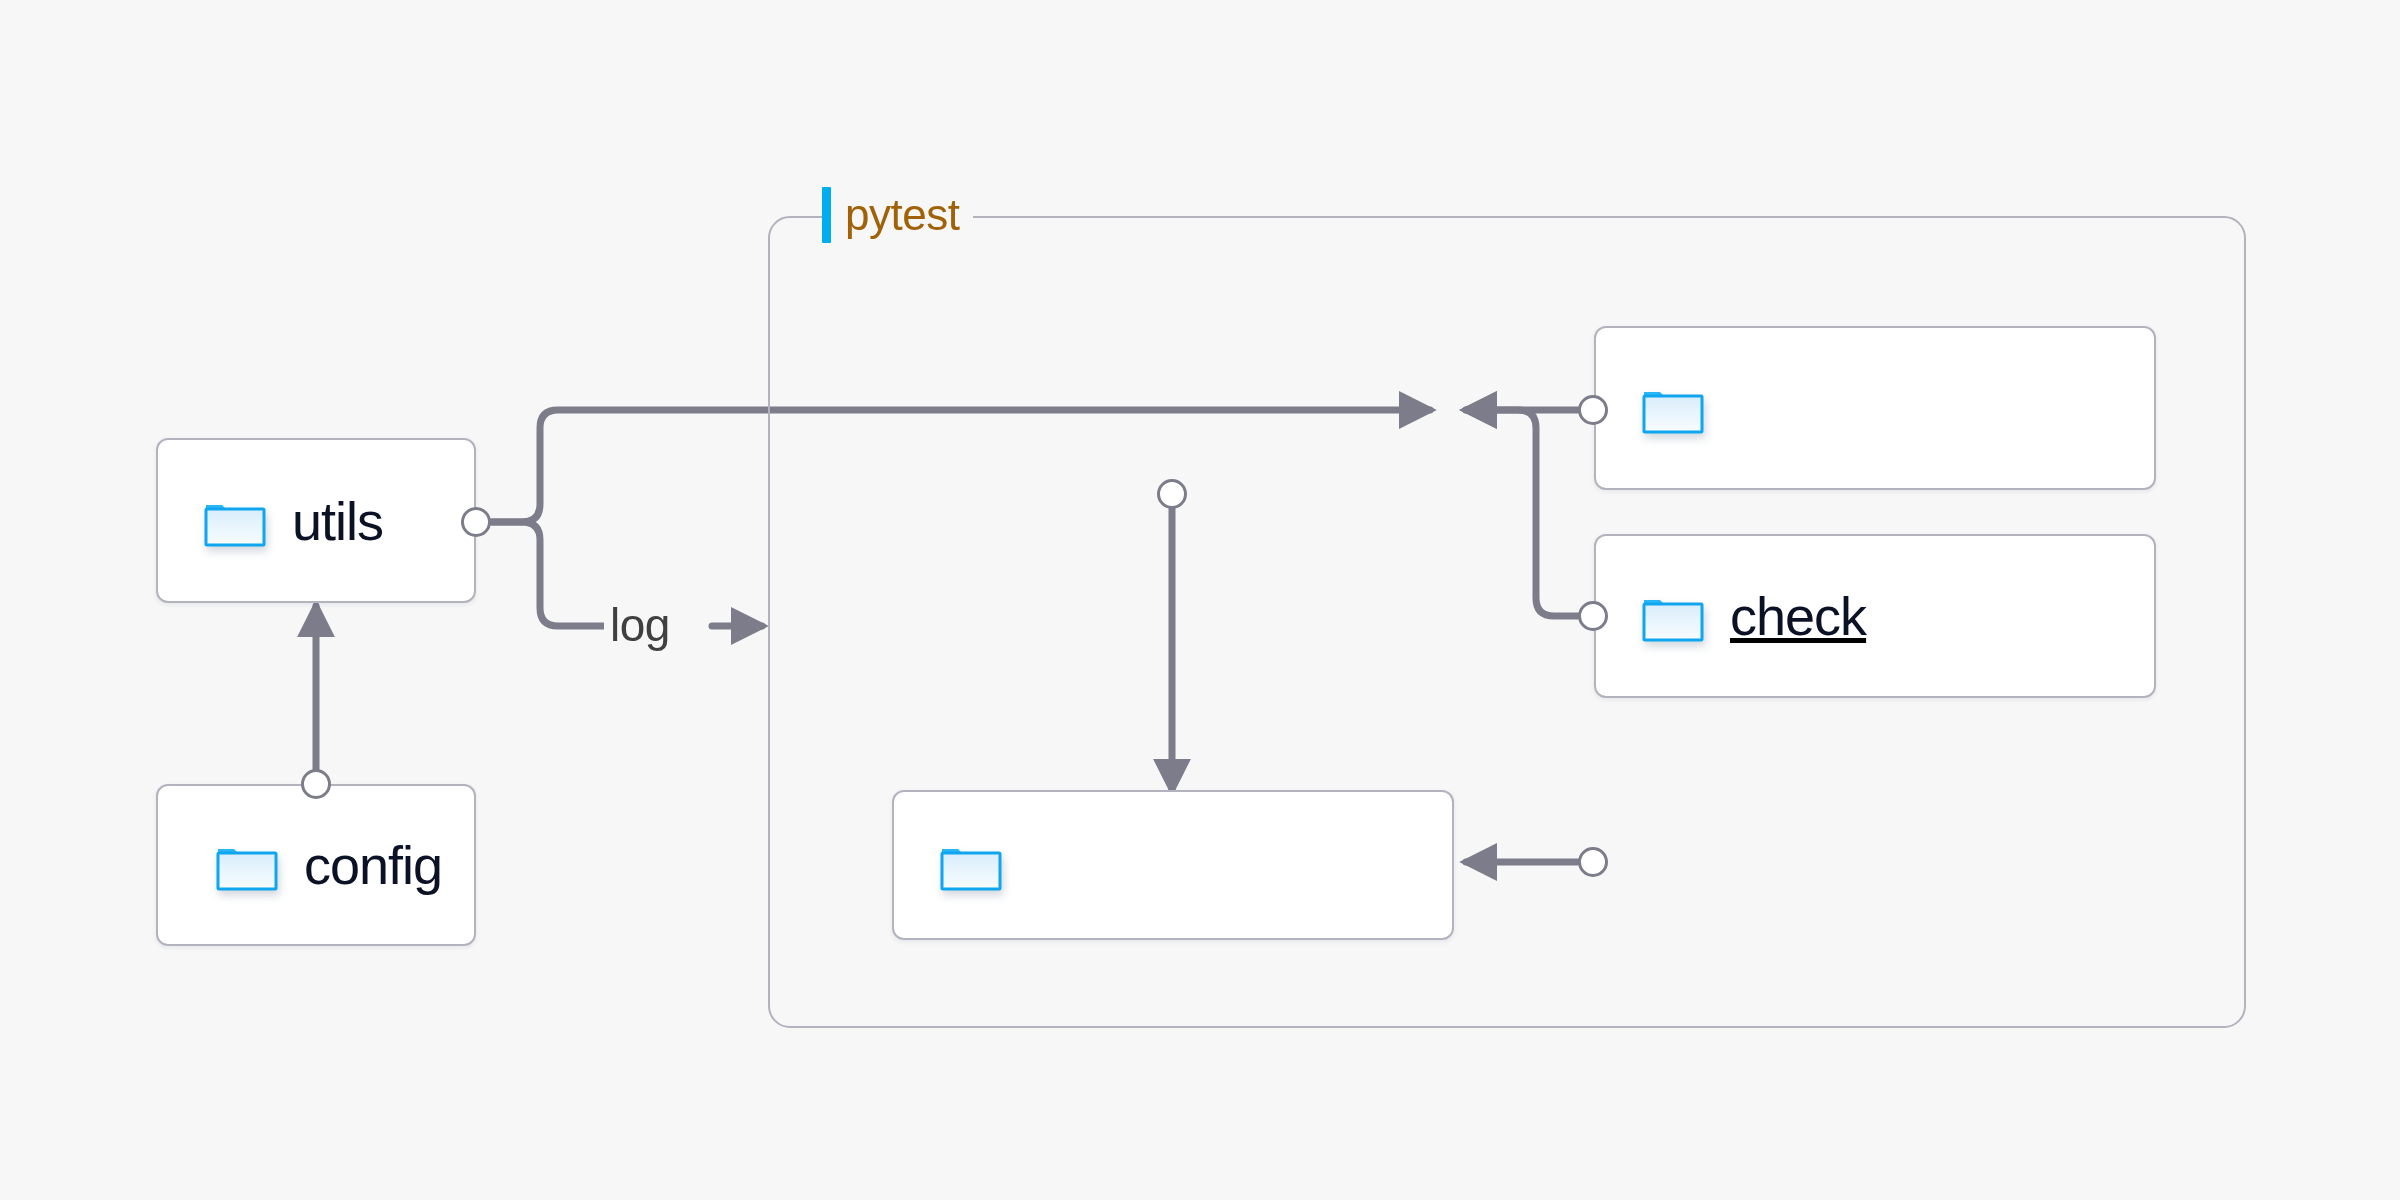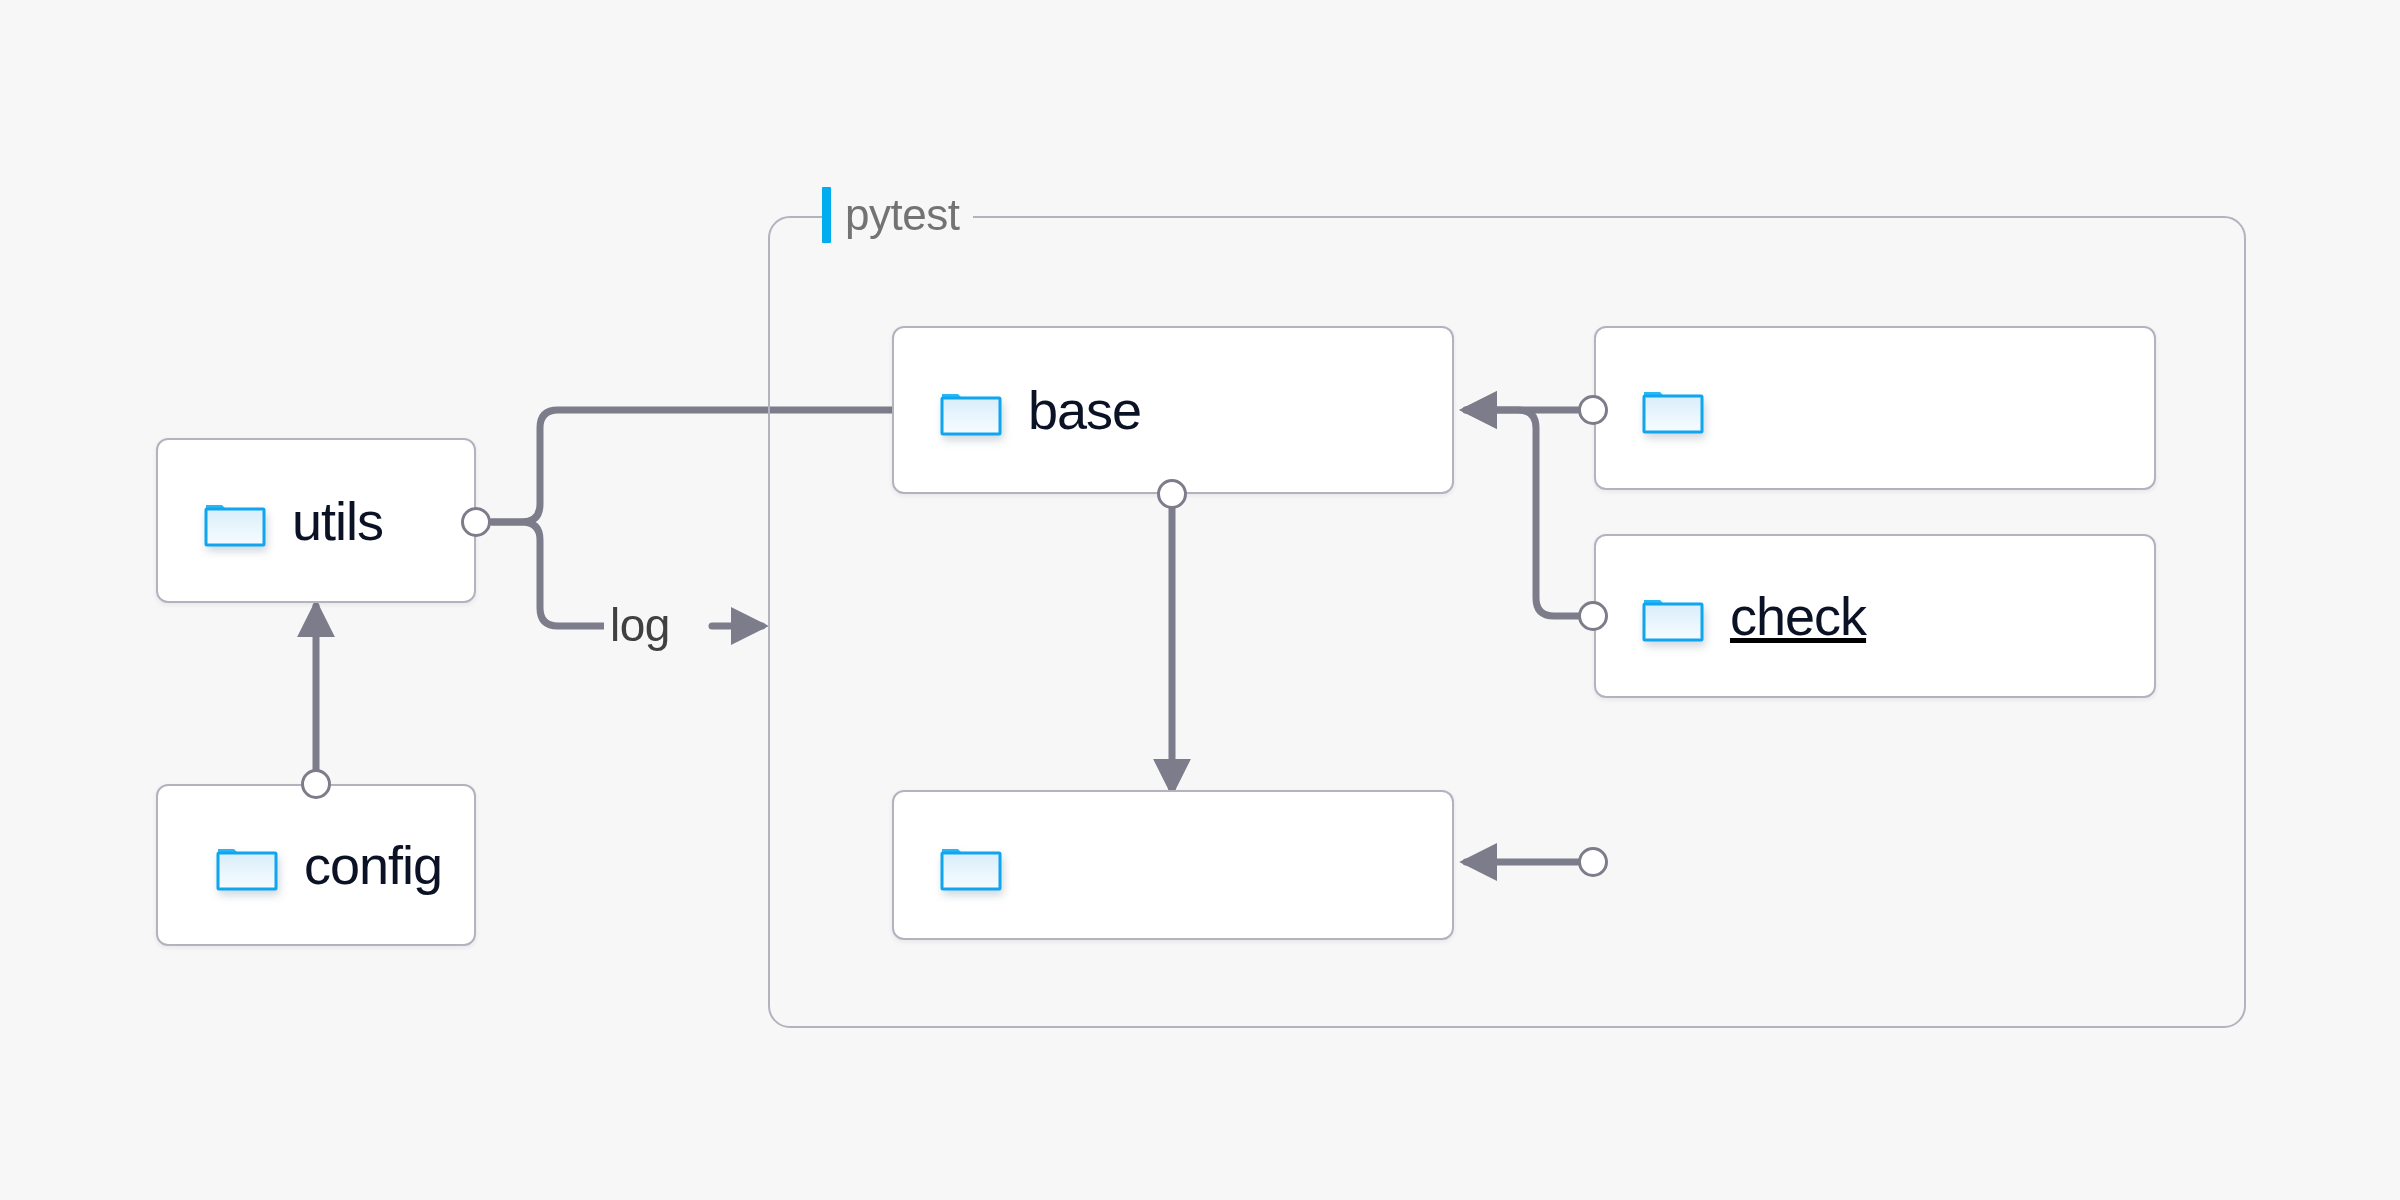--- a/index.html
+++ b/index.html
@@ -50,21 +50,21 @@
   .group-label-bar {
     width: 9px;
     height: 56px;
     border-radius: 1px;
     background: #00aeef;
     flex: 0 0 auto;
   }
   .group-label-text {
     font-size: 44px;
     line-height: 1;
-    color: #737373;
+    color: #a16207;
     letter-spacing: -0.5px;
     white-space: nowrap;
   }
 
   
   .node {
     position: absolute;
     background: #ffffff;
     border: 2px solid #b3b2bf;
     border-radius: 12px;
@@ -187,31 +187,20 @@
         <svg viewBox="0 0 62 52">
           <path d="M2 10 h16 l5 5 h12 v4 H2 z" fill="#29b6f6"></path>
           <rect x="2" y="14" width="58" height="36" rx="1" fill="url(#folderGrad)" stroke="#0fa6ef" stroke-width="3"></rect>
         </svg>
       </span>
       <span class="node-label">config</span>
     </div>
   </div>
   <div class="port" style="left:301px; top:769px;"></div>
 
-  <div class="node" style="left:892px; top:326px; width:562px; height:168px;">
-    <div class="node-inner">
-      <span class="folder-icon">
-        <svg viewBox="0 0 62 52">
-          <path d="M2 10 h16 l5 5 h12 v4 H2 z" fill="#29b6f6"></path>
-          <rect x="2" y="14" width="58" height="36" rx="1" fill="url(#folderGrad)" stroke="#0fa6ef" stroke-width="3"></rect>
-        </svg>
-      </span>
-      <span class="node-label">base</span>
-    </div>
-  </div>
   <div class="port" style="left:1157px; top:479px;"></div>
 
   <div class="node" style="left:892px; top:790px; width:562px; height:150px;">
     <div class="node-inner">
       <span class="folder-icon">
         <svg viewBox="0 0 62 52">
           <path d="M2 10 h16 l5 5 h12 v4 H2 z" fill="#29b6f6"></path>
           <rect x="2" y="14" width="58" height="36" rx="1" fill="url(#folderGrad)" stroke="#0fa6ef" stroke-width="3"></rect>
         </svg>
       </span>

